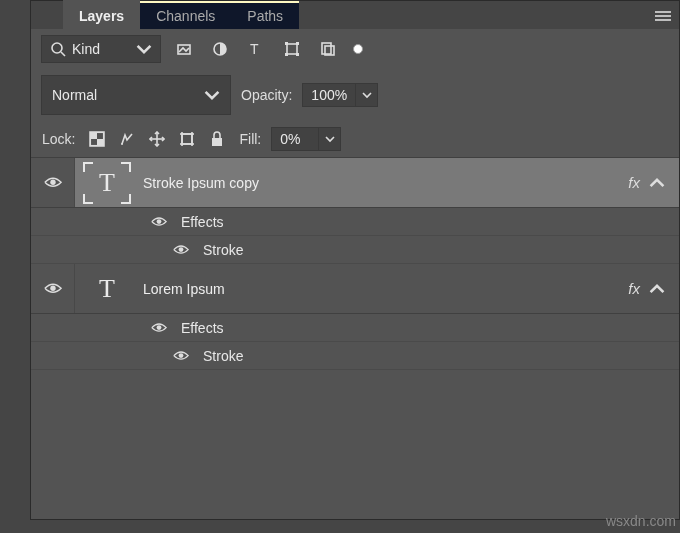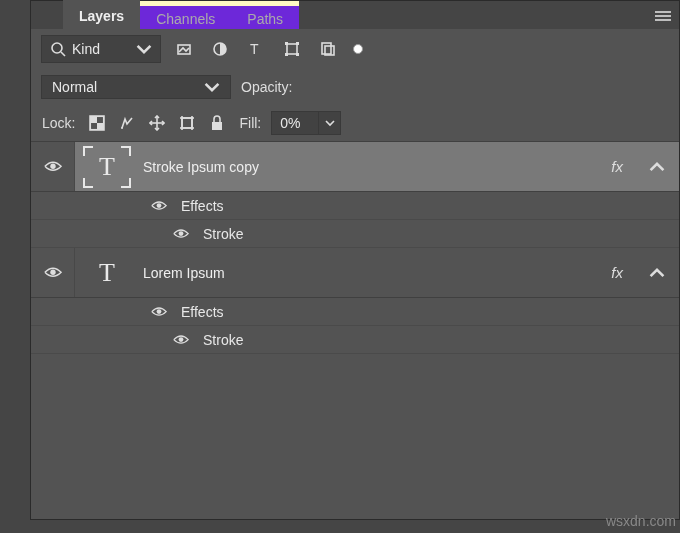--- a/index.html
+++ b/index.html
@@ -1,36 +1,36 @@
 <!DOCTYPE html>
 <html><head>
 <meta charset="utf-8">
 <style>
   * { box-sizing: border-box; margin: 0; padding: 0; font-family: "Segoe UI", Tahoma, sans-serif; font-size: 14px; }
   body { background: #454545; color: #e8e8e8; width: 680px; height: 533px; position: relative; overflow: hidden; }
   .panel { position: absolute; left: 30px; top: 0; width: 650px; background: #535353; height: 520px; border: 1px solid #2a2a2a; }
 
   
   .tab-bar { display: flex; align-items: stretch; height: 28px; background: #454545; position: relative; padding-left: 32px; }
-  .tab { padding: 5px 16px; color: #aaa; background: #6d28d9; cursor: pointer; border-top: 5px solid #fef9c3; }
+  .tab { padding: 5px 16px; color: #aaa; background: #0f172a; cursor: pointer; border-top: 2px solid #fef9c3; }
   .tab.active { background: #535353; color: #eee; font-weight: 600; border-top: 2px solid #535353; margin-top: -1px; padding-top:6px;}
   .panel-menu { position: absolute; right: 8px; top: 8px; width: 16px; height: 14px; }
   .panel-menu svg { width:16px; height:12px; }
 
   
   .row { display: flex; align-items: center; padding: 6px 10px; gap: 10px; }
   .filter-select { display: flex; align-items: center; background: #424242; border:1px solid #393939; height:28px; padding:0 8px; width: 120px; justify-content: space-between;}
   .filter-select .left { display:flex; align-items:center; gap:6px; }
   .icon-btn { width: 26px; height: 26px; display:flex; align-items:center; justify-content:center; color:#ddd; }
   .icon-btn svg, .tiny-icon svg { width:16px; height:16px; }
   .tiny-icon { display:inline-flex; align-items:center; justify-content:center; }
   .dot-indicator { width:10px; height:10px; border-radius:50%; background:#fff; border:1px solid #999; margin-left:2px;}
 
   
-  .blend-select { display:flex; align-items:center; justify-content:space-between; background:#424242; border:1px solid #393939; height:24px; padding:0 10px; width:190px; }
+  .blend-select { display:flex; align-items:center; justify-content:space-between; background:#424242; border:1px solid #393939; height:40px; padding:0 10px; width:190px; }
   .opacity-label { color:#ddd; }
   .value-box { display:flex; align-items:center; background:#424242; border:1px solid #393939; height:24px;}
   .value-box span { padding: 2px 8px; min-width: 46px; display:inline-block; }
   .value-box .chev-btn { border-left:1px solid #393939; width:22px; height:100%; display:flex; align-items:center; justify-content:center;}
 
   
   .lock-row { display:flex; align-items:center; padding: 6px 11px; gap:14px; }
   .lock-label, .fill-label { color:#ddd; }
   .lock-icons { display:flex; gap:14px; align-items:center; }
   .fill-group { display:flex; align-items:center; gap:10px; }
@@ -44,21 +44,21 @@
   .thumb { width: 44px; height: 38px; display:flex; align-items:center; justify-content:center;}
   .thumb.selected-corners { position:relative; }
   .corner { position:absolute; width:10px; height:10px; border:2px solid #e8e8e8; }
   .corner.tl { top:-2px; left:-2px; border-right:none; border-bottom:none;}
   .corner.tr { top:-2px; right:-2px; border-left:none; border-bottom:none;}
   .corner.bl { bottom:-2px; left:-2px; border-right:none; border-top:none;}
   .corner.br { bottom:-2px; right:-2px; border-left:none; border-top:none;}
   .type-T { font-family: "Times New Roman", serif; font-size:26px; color:#eaeaea; }
   .layer-name { color:#eee; }
   .layer-name.italic { font-style: italic; }
-  .row-end { margin-left:auto; display:flex; align-items:center; gap:26px; padding-right:8px;}
+  .row-end { margin-left:auto; display:flex; align-items:center; gap:9px; padding-right:8px;}
   .fx-label { font-style: italic; color:#ddd; font-size:15px;}
   .bg-thumb { width:34px; height:30px; background:#fff; border:1px solid #333;}
 
   
   .effect-row { display:flex; align-items:center; height:28px; border-bottom:1px solid #4a4a4a; padding-left:44px;}
   .effect-row .eye-mini { width:28px; display:flex; align-items:center; justify-content:center; margin-left: 70px;}
   .effect-row .eye-mini2 { width:28px; display:flex; align-items:center; justify-content:center; margin-left: 92px;}
   .effect-label { margin-left: 8px; color:#e8e8e8;}
 
   
@@ -140,20 +140,28 @@
   <div class="row">
     <div class="blend-select">
       <span>Normal</span>
       <span class="tiny-icon">
           <svg viewBox="0 0 10 10">
             <polyline points="1,3 5,7 9,3"></polyline>
           </svg>
         </span>
     </div>
     <span class="opacity-label">Opacity:</span>
+    <div class="value-box">
+      <span>100%</span>
+      <div class="chev-btn">
+          <svg class="chev" viewBox="0 0 10 10">
+            <polyline points="1,3 5,7 9,3"></polyline>
+          </svg>
+        </div>
+    </div>
   </div>
 
   <div class="lock-row">
     <span class="lock-label">Lock:</span>
     <div class="lock-icons">
       <span class="tiny-icon">
           <svg viewBox="0 0 14 14">
             <rect x="1" y="1" width="12" height="12"></rect>
             <rect x="1" y="1" width="6" height="6" class="fill-white"></rect>
             <rect x="7" y="7" width="6" height="6" class="fill-white"></rect>

